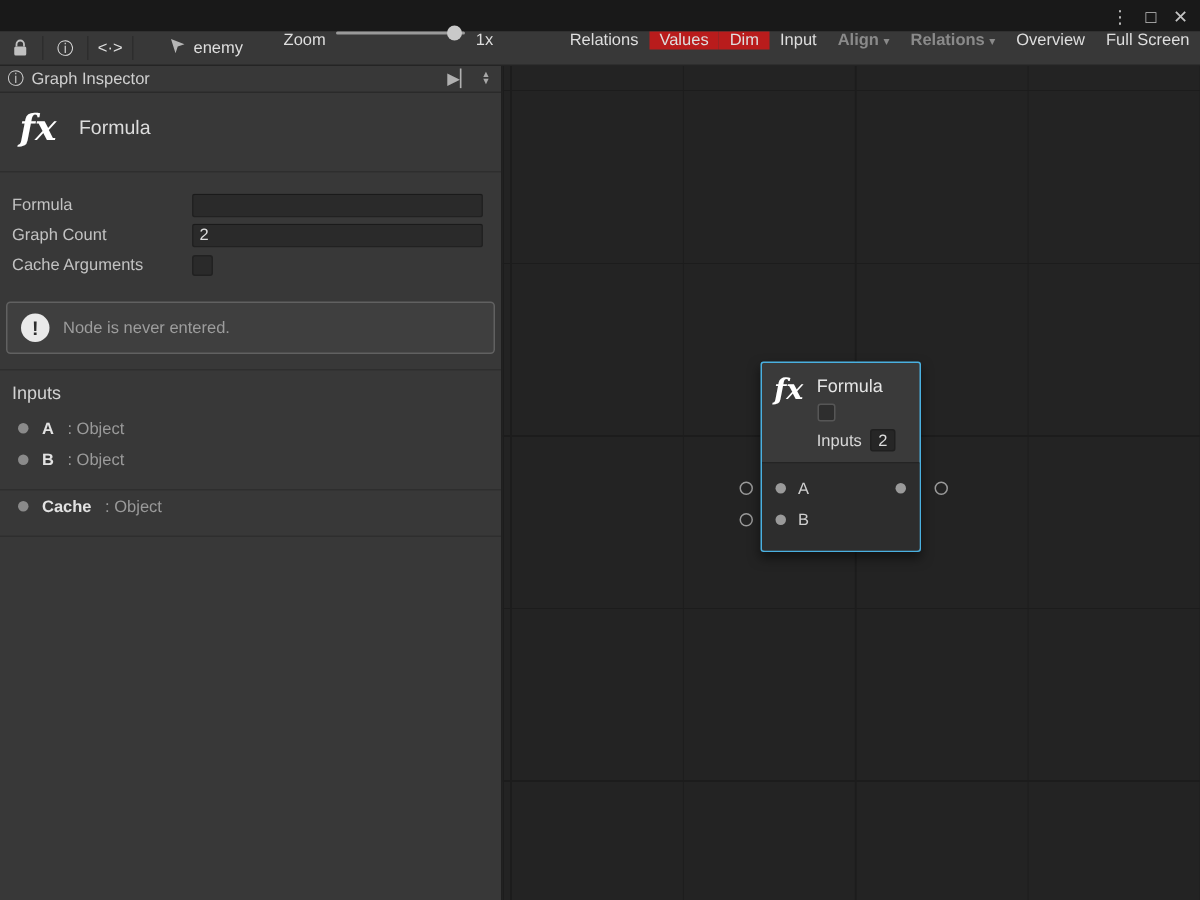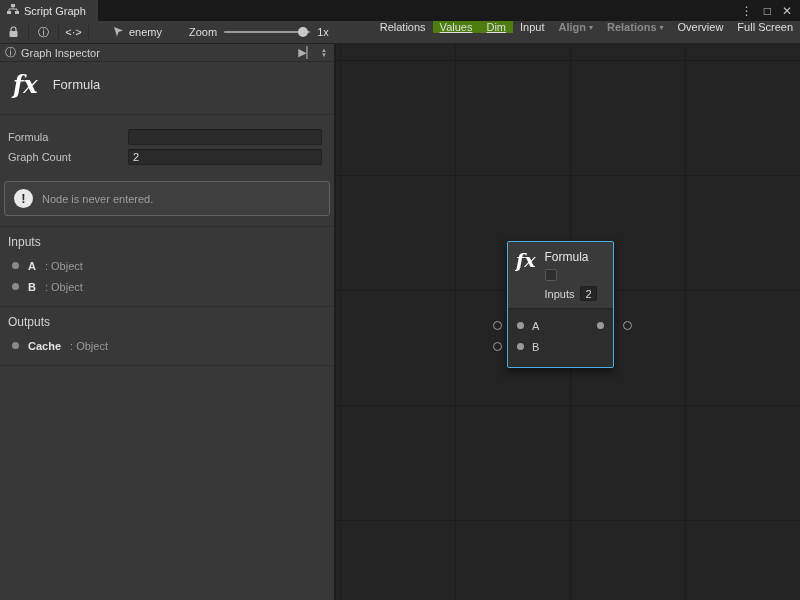--- a/index.html
+++ b/index.html
@@ -9,25 +9,25 @@
   
   .titlebar { position:absolute; top:0; left:0; right:0; height:21px; background:#191919; display:flex; align-items:stretch; }
   .tab { display:flex; align-items:center; gap:5px; padding:0 12px 0 7px; background:#383838; color:#e0e0e0; }
   .win-controls { margin-left:auto; display:flex; align-items:center; gap:11px; padding-right:8px; color:#c2c2c2; font-size:12px; }
 
   
   .toolbar { position:absolute; top:21px; left:0; right:0; height:23px; background:#383838; border-bottom:1px solid #242424; display:flex; align-items:stretch; color:#dedede; }
   .tb-icon { display:flex; align-items:center; justify-content:center; width:27px; }
   .tb-btn { display:flex; align-items:center; padding:0 7px; white-space:nowrap; }
   .sep { width:1px; background:#2d2d2d; margin:3px 1px; }
-  .active { background:#4d7c0f;text-decoration:underline; }
+  .active { background:#b91c1c; }
   .disabled { color:#8a8a8a;font-weight:bold; }
   .arrow { font-size:8px; margin-left:3px; }
   .graph-ref { margin-left:16px; gap:5px;justify-content:center; }
-  .zoom-wrap { display:flex; align-items:center; gap:7px; padding:0 8px; margin-left:12px; }
+  .zoom-wrap { display:flex; align-items:flex-start; gap:7px; padding:0 8px; margin-left:12px; }
   .zoom-track { position:relative; width:86px; height:2px; background:#9a9a9a; border-radius:1px; }
   .zoom-knob { position:absolute; top:-4px; left:74px; width:10px; height:10px; border-radius:50%; background:#c9c9c9; }
   .tb-right { margin-left:auto; display:flex; align-items:flex-start; }
 
   
   .inspector { position:absolute; top:44px; left:0; bottom:0; width:335px; background:#383838; border-right:1px solid #1f1f1f; }
   .insp-header { height:18px; display:flex; align-items:center; gap:5px; padding:0 5px; border-bottom:1px solid #2a2a2a; color:#cfcfcf; }
   .insp-right { margin-left:auto; display:flex; align-items:center; gap:6px; color:#b0b0b0; }
   .stepper { display:flex; flex-direction:column; line-height:5px; font-size:6px; color:#a8a8a8; padding-right:2px; }
   .title-block { display:flex; align-items:flex-start; gap:15px; padding:11px 10px 17px 13px; border-bottom:1px solid #2e2e2e; }
@@ -70,31 +70,20 @@
   .gdot.right { position:absolute; right:9px; }
   .ring { position:absolute; width:9px; height:9px; border:1px solid #9a9a9a; border-radius:50%; background:transparent; }
   .ring-a-left { left:158px; top:277px; }
   .ring-b-left { left:158px; top:298px; }
   .ring-a-right { left:288px; top:277px; }
 </style>
 </head>
 <body>
 
 <div class="titlebar">
-  <div class="tab">
-    <span>
-      <svg width="12" height="11" viewBox="0 0 12 11">
-          <rect x="4" y="0" width="4" height="3" fill="#bfbfbf"></rect>
-          <rect x="0" y="7" width="4" height="3" fill="#bfbfbf"></rect>
-          <rect x="8" y="7" width="4" height="3" fill="#bfbfbf"></rect>
-          <path d="M6 3v2M2 7V5h8v2" stroke="#bfbfbf" fill="none"></path>
-        </svg>
-    </span>
-    <span>Script Graph</span>
-  </div>
   <div class="win-controls">
     <span>⋮</span>
     <span>□</span>
     <span>✕</span>
   </div>
 </div>
 
 <div class="toolbar">
   <div class="tb-icon">
     <svg width="11" height="12" viewBox="0 0 11 12">
@@ -163,20 +152,24 @@
 
   <div class="fields">
     <div class="frow">
       <label>Formula</label>
       <input class="tfield" type="text" value="" style="">
     </div>
     <div class="frow">
       <label>Graph Count</label>
       <input class="tfield" type="text" value="2" style="">
     </div>
+    <div class="frow">
+      <label>Cache Arguments</label>
+      <span class="checkbox"></span>
+    </div>
   </div>
 
   <div class="warnbox">
     <span class="warn-icon">!</span>
     <span class="warn-text">Node is never entered.</span>
   </div>
 
   <div class="hr"></div>
   <div class="section-h">Inputs</div>
   <div class="port-list">
@@ -186,21 +179,20 @@
       <span class="ptype">: Object</span>
     </div>
     <div class="iport">
       <span class="bullet"></span>
       <span class="pname">B</span>
       <span class="ptype">: Object</span>
     </div>
   </div>
 
   <div class="hr"></div>
-  <div class="section-h">Outputs</div>
   <div class="port-list">
     <div class="iport">
       <span class="bullet"></span>
       <span class="pname">Cache</span>
       <span class="ptype">: Object</span>
     </div>
   </div>
   <div class="hr"></div>
 </div>
 

